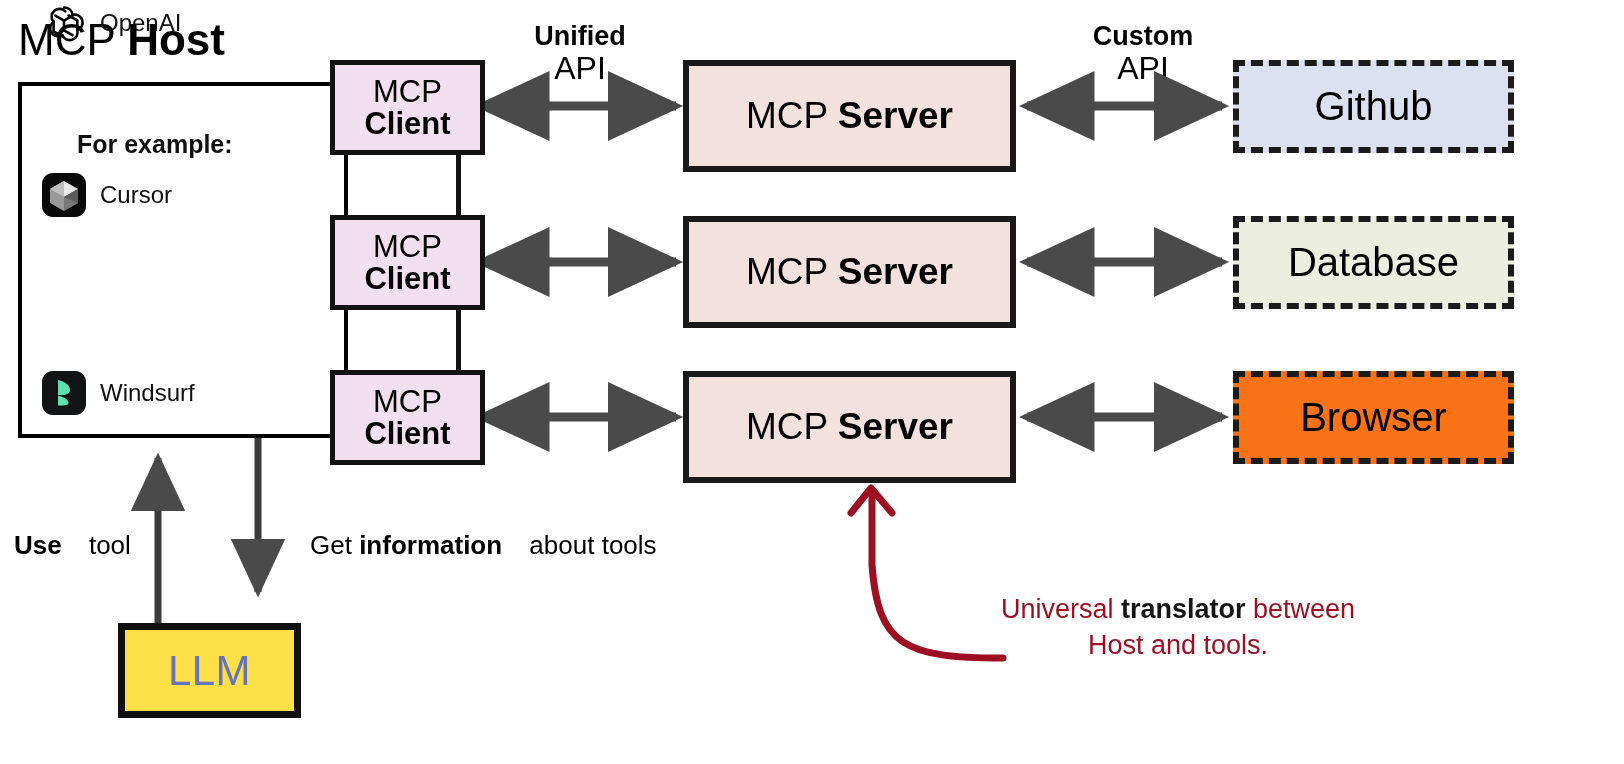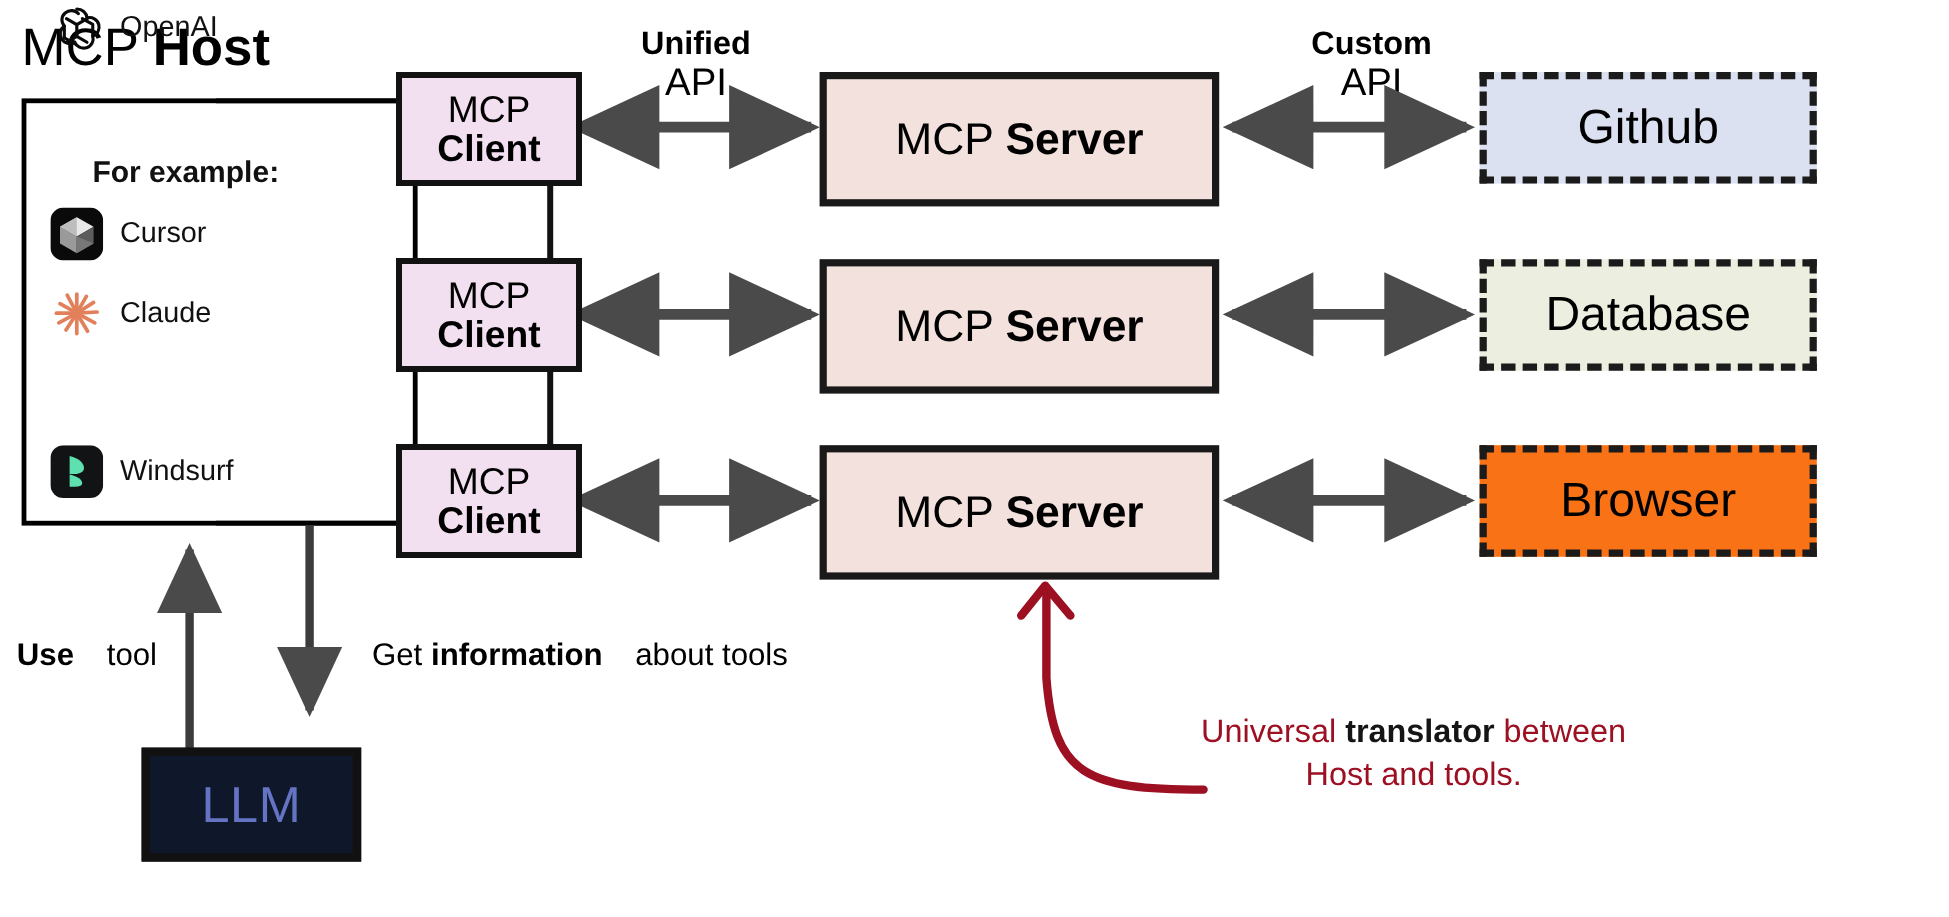--- a/index.html
+++ b/index.html
@@ -115,21 +115,21 @@
     align-items: center;
     justify-content: center;
     z-index: 5;
   }
   .tool-box .txt { font-size: 40px; font-weight: 400; color: #000; white-space: nowrap; }
 
   
   #llm-box {
     left: 118px; top: 623px;
     width: 183px; height: 95px;
-    background: #0f172a;
+    background: #fde047;
     border: 7px solid #111;
     box-sizing: border-box;
     display: flex;
     align-items: center;
     justify-content: center;
     z-index: 5;
   }
   #llm-box .txt {
     font-size: 42px;
     font-weight: 400;
@@ -226,42 +226,20 @@
           <polygon points="8,16 22,24 22,38 8,30" fill="#9a9a9a"></polygon>
           <polygon points="36,16 36,30 22,38 22,24" fill="#5c5c5c"></polygon>
           <polygon points="22,8 22,24 8,16" fill="#bdbdbd"></polygon>
           <polygon points="22,24 36,30 22,38" fill="#777777"></polygon>
         </g>
       </svg>
     </span>
     <span class="example-label">Cursor</span>
   </div>
 
-  <div class="abs example-row" style="top:238px">
-    <span class="ex-icon">
-      <svg viewBox="0 0 44 44" width="44" height="44">
-        <g stroke="#e2805c" stroke-width="3.1" stroke-linecap="round">
-          <line x1="22" y1="22" x2="22" y2="6"></line>
-          <line x1="22" y1="22" x2="30" y2="8"></line>
-          <line x1="22" y1="22" x2="36" y2="13"></line>
-          <line x1="22" y1="22" x2="39" y2="21"></line>
-          <line x1="22" y1="22" x2="37" y2="30"></line>
-          <line x1="22" y1="22" x2="31" y2="37"></line>
-          <line x1="22" y1="22" x2="22" y2="39"></line>
-          <line x1="22" y1="22" x2="13" y2="36"></line>
-          <line x1="22" y1="22" x2="7" y2="30"></line>
-          <line x1="22" y1="22" x2="5" y2="22"></line>
-          <line x1="22" y1="22" x2="8" y2="14"></line>
-          <line x1="22" y1="22" x2="14" y2="7"></line>
-        </g>
-        <circle cx="22" cy="22" r="4.4" fill="#e2805c"></circle>
-      </svg>
-    </span>
-    <span class="example-label">Claude</span>
-  </div>
 
   <div class="abs example-row" style="top" :="">
     <span class="ex-icon">
       <svg viewBox="0 0 44 44" width="44" height="44">
         <g fill="none" stroke="#0a0a0a" stroke-width="2.6" stroke-linejoin="round" stroke-linecap="round">
           <path d="M22 6.5 C26.5 6.5 30 9.6 30.6 13.9"></path>
           <path d="M30.6 13.9 C34.9 12.8 39.2 15.2 40.3 19.4 C41.4 23.6 39.2 27.8 35.3 29.1"></path>
           <path d="M35.3 29.1 C36.5 33.3 34.2 37.6 30.1 38.8 C26 40 21.7 37.9 20.2 34.1"></path>
           <path d="M20.2 34.1 C16.4 36.3 11.7 35.2 9.4 31.5 C7.1 27.8 8.1 23.1 11.6 20.7"></path>
           <path d="M11.6 20.7 C8.7 17.5 9 12.6 12.3 9.8 C15.6 7 20.5 7.2 23.4 10.4"></path>

